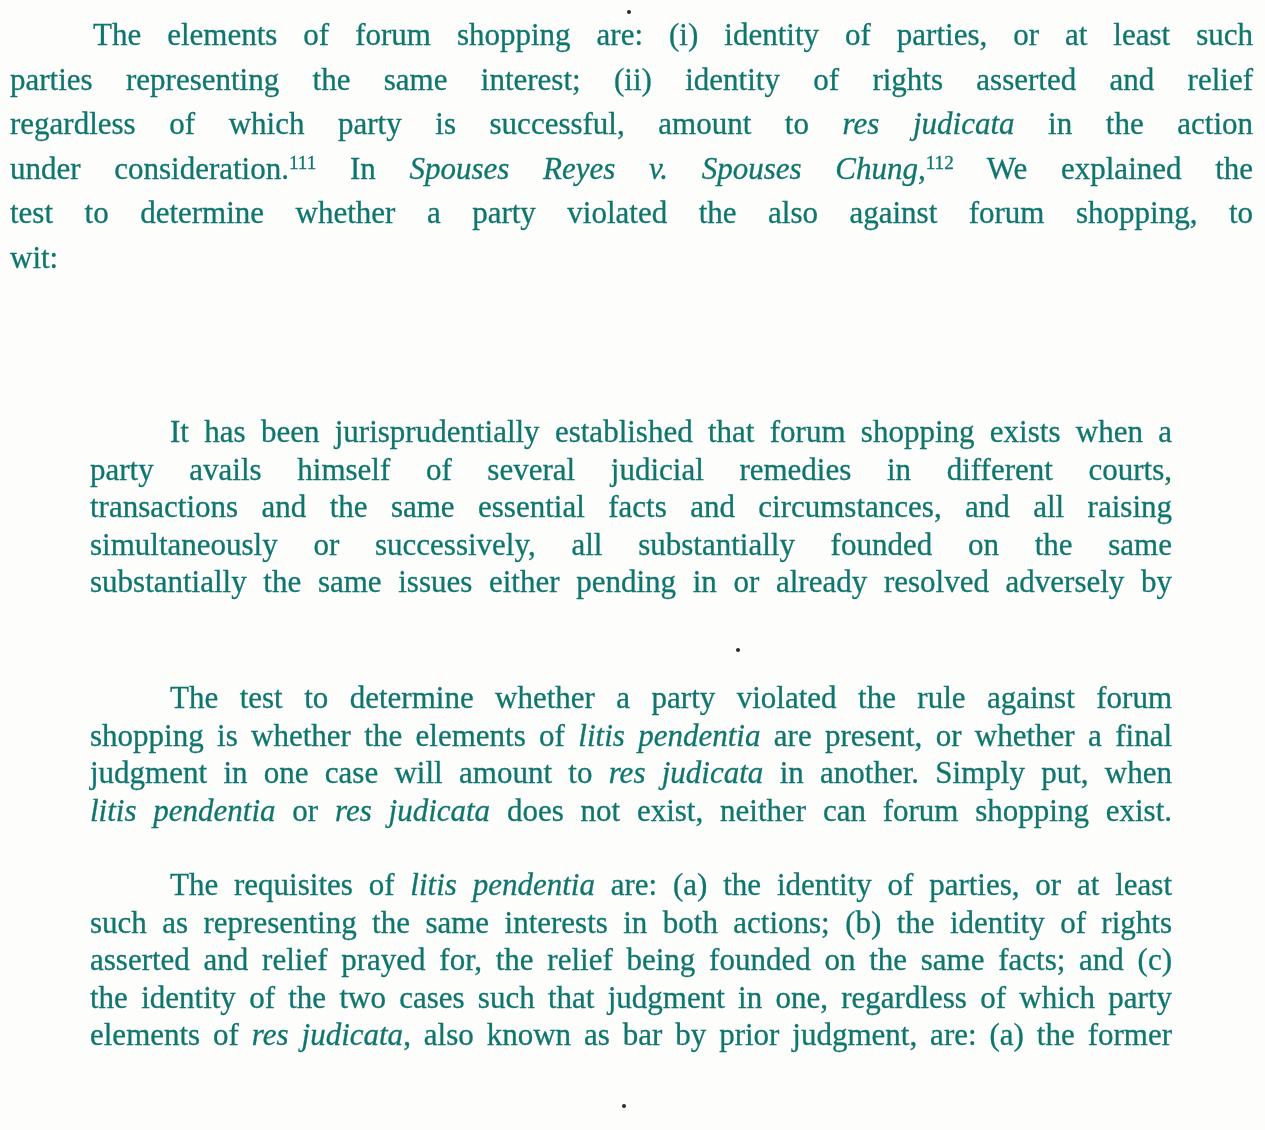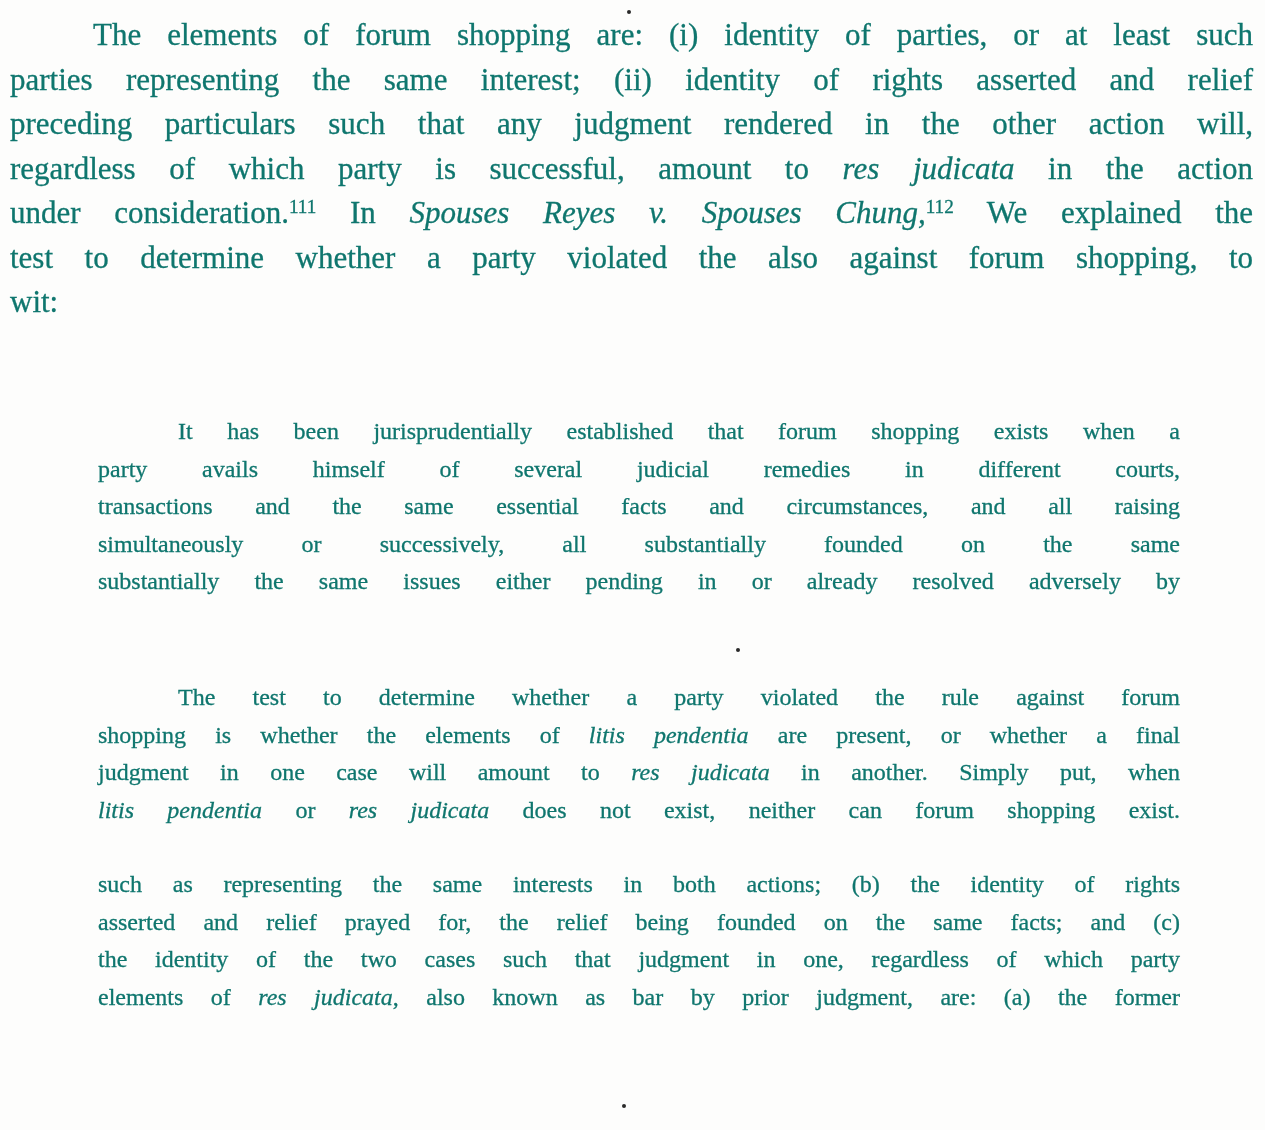--- a/index.html
+++ b/index.html
@@ -18,43 +18,42 @@
     text-align-last:justify;
   }
   .para .line.last{text-align-last:left;font-family:Liberation Serif, serif;}
   #main-paragraph{
     left:10px;top:13px;width:1243px;
     font-size:31px;line-height:44.5px;
   }
   #main-paragraph .line{height:44.5px;}
   #main-paragraph .line.indent{text-indent:83px;}
   .quote{
-    left:98px;width:1082px;
-    font-size:24px;line-height:37.5px;
+    left:90px;width:1082px;
+    font-size:31px;line-height:37.5px;
   }
   .quote .line{height:37.5px;}
   .quote .line.indent{text-indent:80px;}
   #quote-paragraph-1{top:413px;}
   #quote-paragraph-2{top:679px;}
   #quote-paragraph-3{top:866px;}
   .it{font-style:italic;font-family:Liberation Serif, serif;}
   .sup{font-size:0.62em;position:relative;top:-0.5em;}
   .speck{
     position:absolute;width:4px;height:4px;
     background:#2a2a2a;border-radius:50%;
   }
 </style>
 </head>
 <body>
 
 <div class="page" style="background: rgb(253, 253, 252); color: #0f766e;">
   <div class="para" id="main-paragraph">
       <div class="line indent"><span>The elements of forum shopping are: (i) identity of parties, or at least such</span></div>
       <div class="line"><span>parties representing the same interest; (ii) identity of rights asserted and relief</span></div>
-      <div class="line"><span>preceding particulars such that any judgment rendered in the other action will,</span></div>
       <div class="line"><span>regardless of which party is successful, amount to </span><span class="it">res judicata</span><span> in the action</span></div>
       <div class="line"><span>under consideration.</span><span class="sup">111</span><span> In </span><span class="it">Spouses Reyes v. Spouses Chung,</span><span class="sup">112</span><span> We explained the</span></div>
       <div class="line"><span>test to determine whether a party violated the also against forum shopping, to</span></div>
       <div class="line last"><span>wit:</span></div>
     </div>
 
   <div class="para quote" id="quote-paragraph-1">
       <div class="line indent"><span>It has been jurisprudentially established that forum shopping exists when a</span></div>
       <div class="line"><span>party avails himself of several judicial remedies in different courts,</span></div>
       <div class="line"><span>transactions and the same essential facts and circumstances, and all raising</span></div>
@@ -63,20 +62,21 @@
     </div>
 
   <div class="para quote" id="quote-paragraph-2">
       <div class="line indent"><span>The test to determine whether a party violated the rule against forum</span></div>
       <div class="line"><span>shopping is whether the elements of </span><span class="it">litis pendentia</span><span> are present, or whether a final</span></div>
       <div class="line"><span>judgment in one case will amount to </span><span class="it">res judicata</span><span> in another. Simply put, when</span></div>
       <div class="line"><span class="it">litis pendentia</span><span> or </span><span class="it">res judicata</span><span> does not exist, neither can forum shopping exist.</span></div>
     </div>
 
   <div class="para quote" id="quote-paragraph-3">
+      <div class="line indent"><span>The requisites of </span><span class="it">litis pendentia</span><span> are: (a) the identity of parties, or at least</span></div>
       <div class="line"><span>such as representing the same interests in both actions; (b) the identity of rights</span></div>
       <div class="line"><span>asserted and relief prayed for, the relief being founded on the same facts; and (c)</span></div>
       <div class="line"><span>the identity of the two cases such that judgment in one, regardless of which party</span></div>
       <div class="line"><span>elements of </span><span class="it">res judicata</span><span>, also known as bar by prior judgment, are: (a) the former</span></div>
     </div>
 <div class="speck" style="left: 627px; top: 10px;"></div>
     <div class="speck" style="left: 736px; top: 648px;"></div>
     <div class="speck" style="left: 622px; top: 1104px;"></div>
   </div>
 

